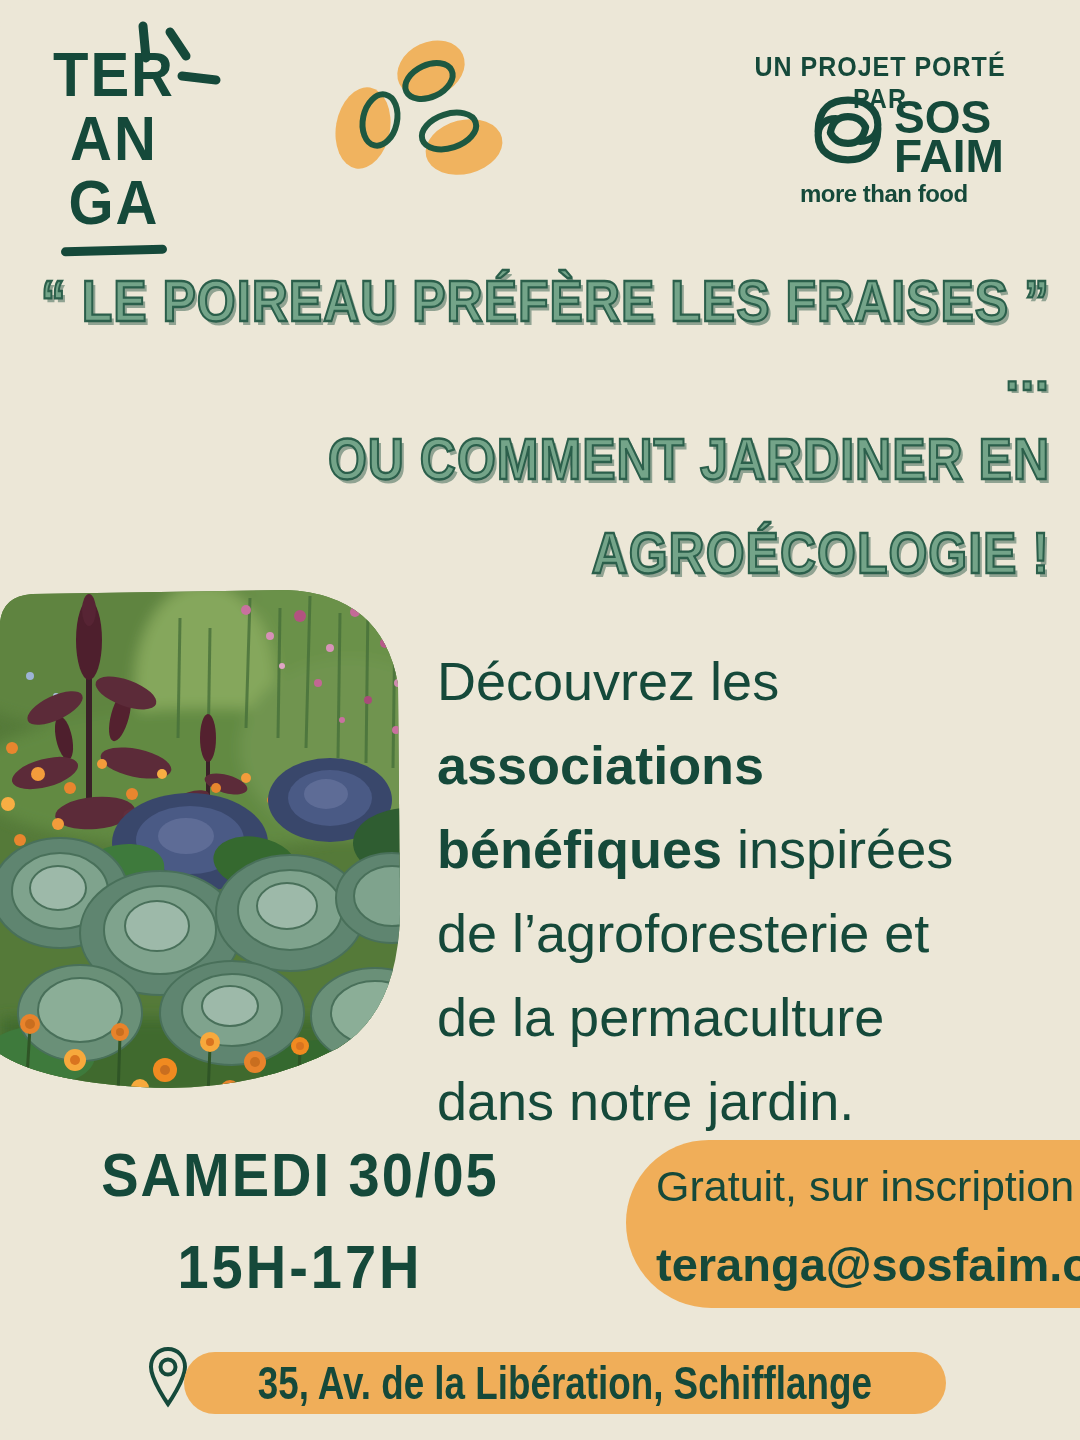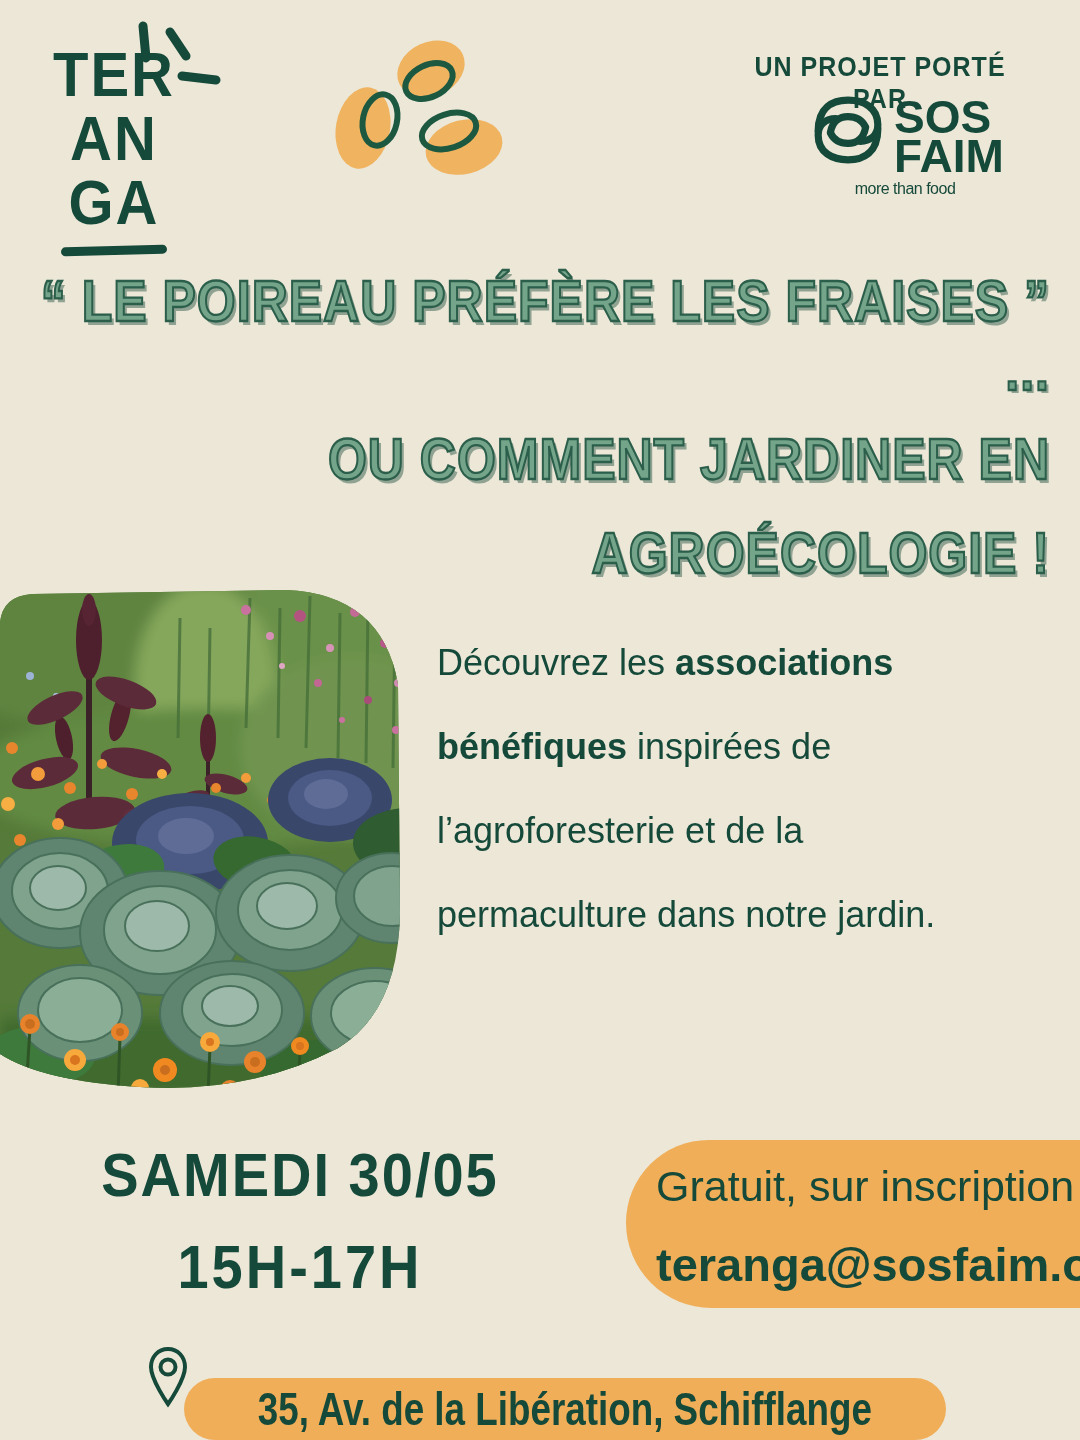--- a/index.html
+++ b/index.html
@@ -9,43 +9,43 @@
 
   
   .logo{left:50px;top:42px;width:128px;text-align:center;}
   .logo-line{display:block;font-weight:700;font-size:58px;line-height:64px;letter-spacing:2px;color:#15493A;transform:scaleY(1.1);}
   .logo-underline{display:block;width:106px;height:9px;margin:12px auto 0;background:#15493A;border-radius:5px;transform:rotate(-1.5deg);}
 
   
   .kicker{left:742px;top:54px;width:276px;text-align:center;font-weight:700;font-size:25px;letter-spacing:1px;transform:scaleY(1.1);}
   .sos-icon{left:812px;top:94px;}
   .sos-name{left:894px;top:98px;font-weight:700;font-size:46px;line-height:39px;letter-spacing:0px;}
-  .tagline{left:800px;top:180px;width:210px;text-align:center;font-weight:400;font-size:16px;letter-spacing:-0.5px;}
+  .tagline{left:800px;top:180px;width:210px;font-weight:700;font-size:24px;letter-spacing:-0.5px;}
 
   
   .title{left:30px;top:276px;width:1020px;text-align:right;}
   .title-line{display:block;font-weight:700;font-size:50px;line-height:60px;margin-bottom:34px;letter-spacing:1px;
     color:#74A489;-webkit-text-stroke:2px #2B5F4B;text-shadow:3px 3px 0 rgba(34,80,62,0.45);transform:scaleY(1.14);}
 
   
-  .desc{left:437px;top:585px;width:565px;font-size:36px;line-height:84px;color:#15493A;}
+  .desc{left:437px;top:585px;width:565px;font-size:54px;line-height:84px;color:#15493A;}
   .desc strong{font-weight:700;}
 
   
   .date{left:50px;top:1142px;width:500px;text-align:center;font-weight:700;font-size:56px;letter-spacing:2px;transform:scaleY(1.1);}
   .time{left:50px;top:1234px;width:500px;text-align:center;font-weight:700;font-size:56px;letter-spacing:3px;transform:scaleY(1.1);}
 
   
   .reg-blob{left:626px;top:1140px;width:506px;height:168px;background:#F0AE59;border-radius:92px 60px 45px 95px;}
   .reg-intro{left:30px;top:22px;font-size:43px;color:#15493A;position:absolute;}
   .reg-email{left:30px;top:97px;font-size:47px;font-weight:700;color:#15493A;position:absolute;}
 
   
   .pin{left:148px;top:1346px;}
-  .addr-pill{left:184px;top:1352px;width:762px;height:62px;background:#F0AE59;border-radius:32px;display:flex;align-items:center;justify-content:center;margin-top:26px;}
+  .addr-pill{left:184px;top:1352px;width:762px;height:62px;background:#F0AE59;border-radius:32px;display:flex;align-items:center;justify-content:center;}
   .addr-text{font-weight:700;font-size:46px;color:#15493A;white-space:nowrap;transform:scaleX(0.8);}
 
   
   .photo{left:0;top:588px;}
 </style>
 </head>
 <body>
 
 <div class="poster">
 

